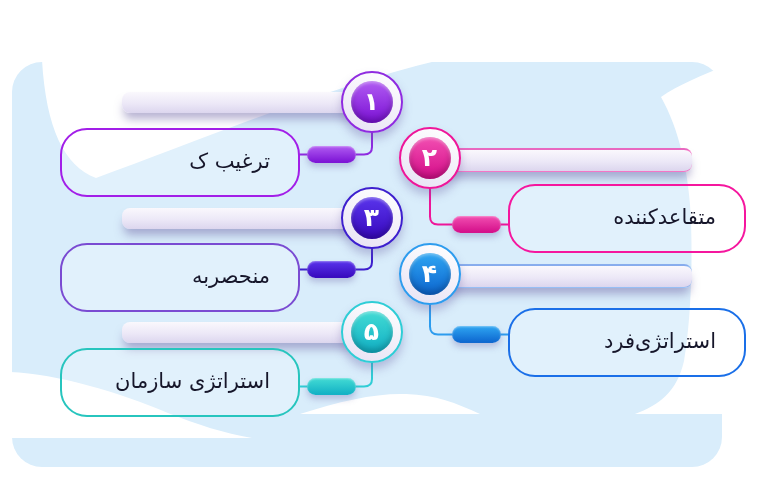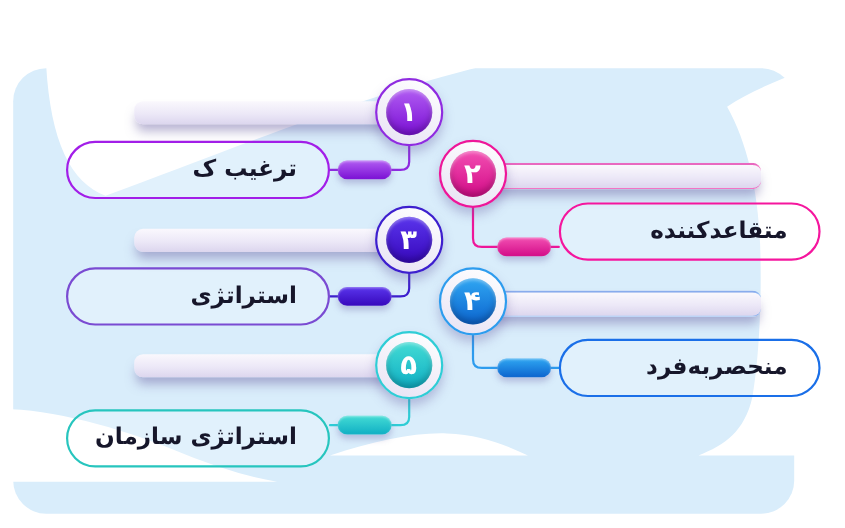--- a/index.html
+++ b/index.html
@@ -45,24 +45,24 @@
   .pill{
     position:absolute;width:49px;height:17px;border-radius:9px;z-index:5;
     background:linear-gradient(180deg,var(--gt) 0%,var(--gb) 100%);
     box-shadow:0 4px 6px rgba(110,100,170,0.35), inset 0 1px 2px rgba(255,255,255,0.4);
   }
   .pill-left{left:307px;}
   .pill-right{left:452px;}
 
   
   .bubble{
-    position:absolute;width:240px;height:53px;border-radius:27px;z-index:3;
+    position:absolute;width:240px;height:69px;border-radius:27px;z-index:3;
     border:2px solid var(--accent);box-sizing:border-box;
     background:rgba(255,255,255,0.22);
-    display:flex;align-items:center;justify-content:flex-start;font-weight:bold;
+    display:flex;align-items:center;justify-content:flex-start;
   }
   .bubble-left{left:60px;}
   .bubble-right{left:508px;width:238px;}
   .bubble-label{
     width:100%;padding:0 28px 4px 20px;box-sizing:border-box;
     text-align:right;font-size:21px;color:#16162A;white-space:nowrap;
   }
   .clipped{
     -webkit-mask-image:linear-gradient(103deg,transparent 10%,#000 27%);
             mask-image:linear-gradient(103deg,transparent 10%,#000 27%);
@@ -108,48 +108,48 @@
     </div>
     <div class="pill pill-right" style="top:216px"></div>
   </div>
 
   <div style="--accent: #7A4BD2; --ring: #3D1FCE; --gt: #5A35EC; --gb: #3708BC;">
     <div class="bar bar-left" style="top:208px"></div>
     <svg class="conn" style="left:300px;top:249px" width="74" height="25">
       <path d="M 72 0 L 72 13 Q 72 20.5 64 20.5 L 0 20.5"></path>
     </svg>
     <div class="bubble bubble-left" style="top:243px">
-      <div class="bubble-label">استراتژی</div>
+      <div class="bubble-label">منحصربه</div>
     </div>
     <div class="circle circle-left" style="top:187px">
       <div class="circle-inner">۳</div>
     </div>
     <div class="pill pill-left" style="top:261px"></div>
   </div>
 
   <div style="--accent: #1A6FE8; --ring: #2D9CEE; --gt: #2FA6F2; --gb: #0C64CE;">
     <div class="bar bar-right" style="top: 264px; border-top: 2px solid rgba(30, 120, 235, 0.45); border-bottom: 1.5px solid rgba(30, 120, 235, 0.45);"></div>
     <svg class="conn" style="left:428px;top:305px" width="82" height="34">
       <path d="M 2 0 L 2 21.5 Q 2 29.5 10 29.5 L 80 29.5"></path>
     </svg>
     <div class="bubble bubble-right" style="top:308px">
-      <div class="bubble-label">منحصربه‌فرد</div>
+      <div class="bubble-label">استراتژی‌فرد</div>
     </div>
     <div class="circle circle-right" style="top:243px">
       <div class="circle-inner">۴</div>
     </div>
     <div class="pill pill-right" style="top:326px"></div>
   </div>
 
   <div style="--accent: #27C5BE; --ring: #2FCDD6; --gt: #43DBD4; --gb: #10AFC4;">
     <div class="bar bar-left" style="top:322px"></div>
     <svg class="conn" style="left:300px;top:363px" width="74" height="28">
       <path d="M 72 0 L 72 16 Q 72 23.5 64 23.5 L 0 23.5"></path>
     </svg>
-    <div class="bubble bubble-left" style="top:372px">
+    <div class="bubble bubble-left" style="top:348px">
       <div class="bubble-label">استراتژی سازمان</div>
     </div>
     <div class="circle circle-left" style="top:301px">
       <div class="circle-inner">۵</div>
     </div>
     <div class="pill pill-left" style="top:378px"></div>
   </div>
 
 </div>
 

